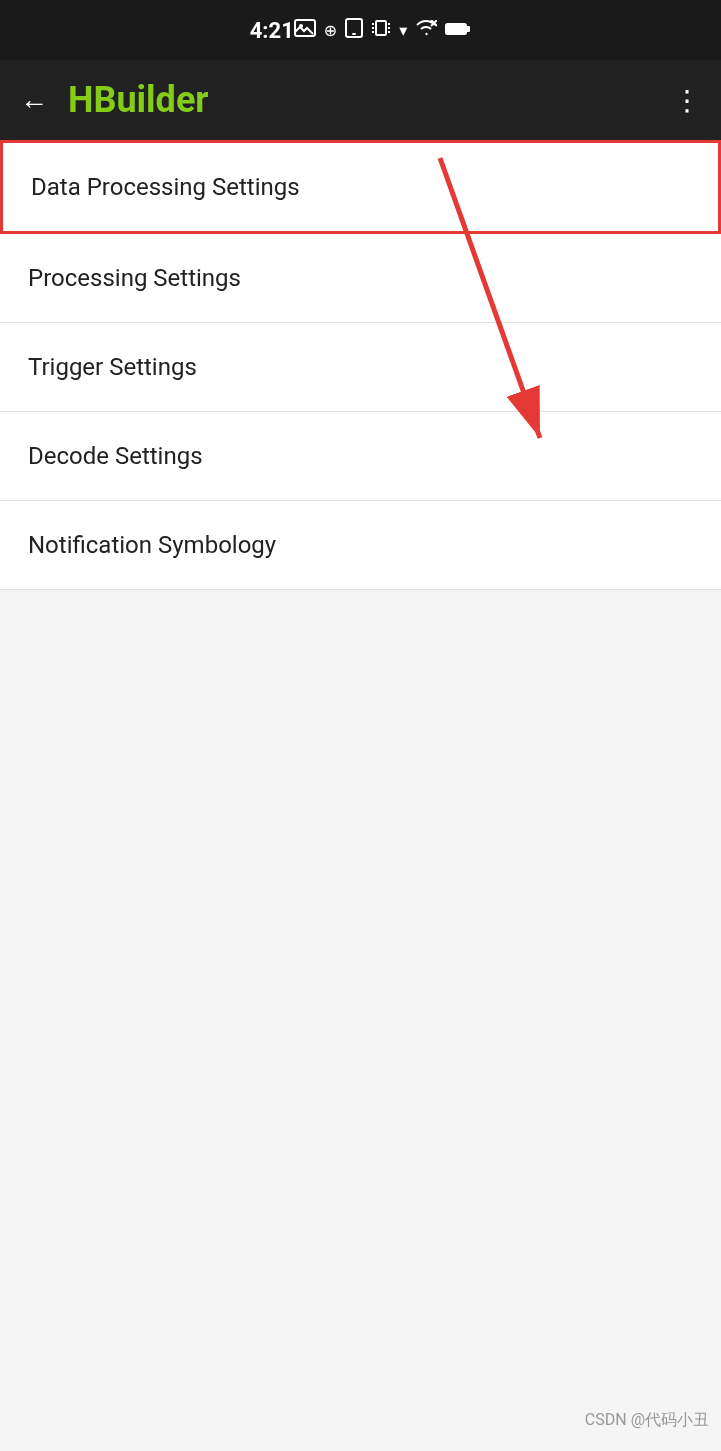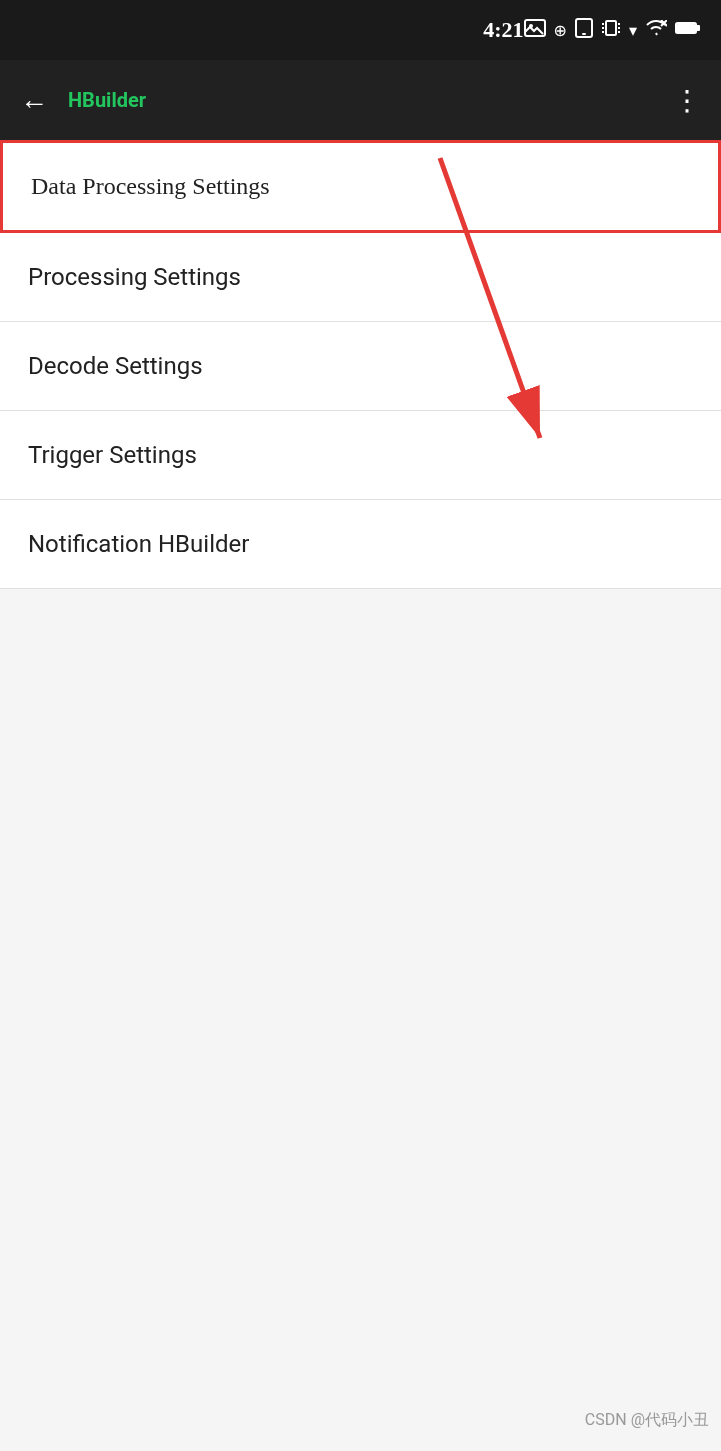--- a/index.html
+++ b/index.html
@@ -17,24 +17,23 @@
       position: relative;
     }
 
     
     .status-bar {
       width: 100%;
       height: 60px;
       background: #1a1a1a;
       display: flex;
       align-items: center;
-      justify-content: flex-end;
+      justify-content: center;
       padding: 0 20px;
       color: white;
-      font-family: Liberation Serif, serif;
     }
 
     .status-bar-left {
       font-size: 22px;
       font-weight: bold;
       color: white;
     }
 
     .status-bar-right {
       display: flex;
@@ -68,22 +67,22 @@
       color: white;
       font-size: 28px;
       cursor: pointer;
       background: none;
       border: none;
       display: flex;
       align-items: center;
     }
 
     .app-title {
-      color: #22c55e;
-      font-size: 20px;
+      color: #84cc16;
+      font-size: 36px;
       font-weight: bold;
     }
 
     .more-button {
       color: white;
       font-size: 28px;
       cursor: pointer;
       background: none;
       border: none;
     }
@@ -101,21 +100,20 @@
       font-size: 24px;
       color: #222;
       border-bottom: 1px solid #e0e0e0;
       cursor: pointer;
     }
 
     .menu-item:first-child {
       border: 3px solid #e53935;
       margin: 0;
       background: white;
-      font-family: Liberation Serif, serif;
     }
 
     .menu-item-highlighted {
       position: relative;
     }
 
     
     .watermark {
       position: absolute;
       bottom: 20px;
@@ -204,27 +202,27 @@
 
 <div class="content">
 
   <div class="menu-item menu-item-highlighted">
     <span>Data Processing Settings</span>
   </div>
   <div class="menu-item">
     <span>Processing Settings</span>
   </div>
   <div class="menu-item">
+    <span>Trigger Settings</span>
+  </div>
+  <div class="menu-item">
     <span>Decode Settings</span>
   </div>
   <div class="menu-item">
-    <span>Trigger Settings</span>
-  </div>
-  <div class="menu-item">
-    <span>Notification HBuilder</span>
+    <span>Notification Symbology</span>
   </div>
 </div>
 
 <svg class="arrow-svg" width="260" height="320" viewBox="0 0 260 320">
 
   <defs>
     <marker id="arrowhead" markerWidth="10" markerHeight="7" refX="10" refY="3.5" orient="auto">
       <polygon points="0 0, 10 3.5, 0 7" fill="#e53935"></polygon>
     </marker>
   </defs>

